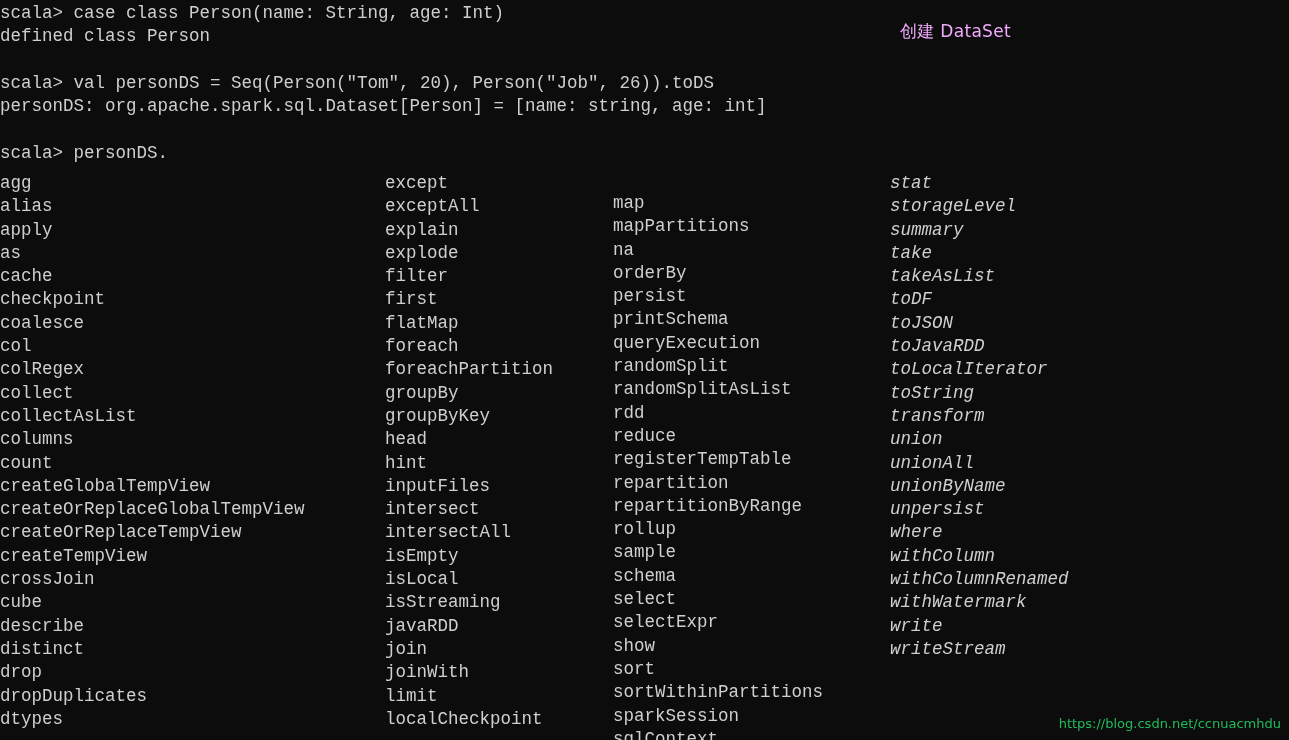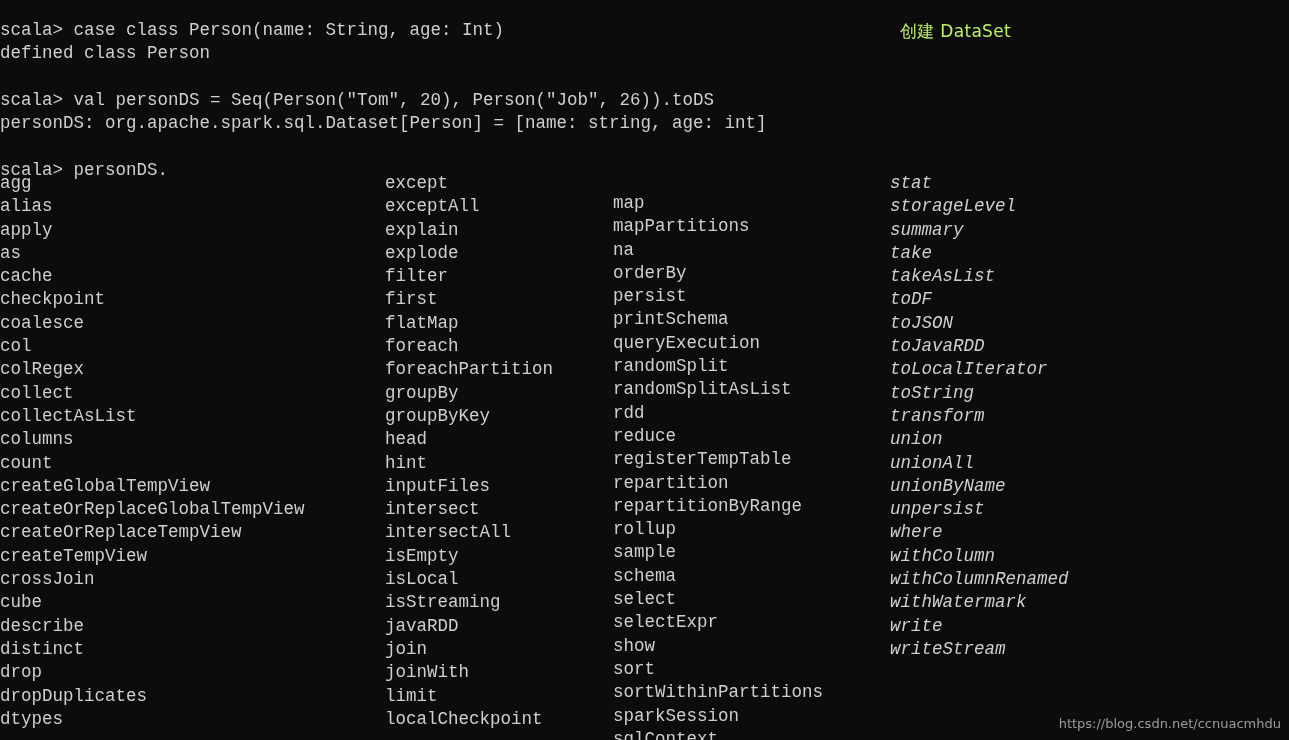--- a/index.html
+++ b/index.html
@@ -21,35 +21,34 @@
     -webkit-font-smoothing: antialiased;
   }
 
   
   .transcript {
     position: absolute;
     left: 0px;
     top: 2px;
     width: 1000px;
     white-space: pre;
-    margin-top: 17px;
   }
   .repl-line {
     height: 23.3px;
     white-space: pre;
     color: #cfcfcf;
   }
   .repl-line.blank { color: transparent; }
 
   
   .annotation {
     position: absolute;
     left: 900px;
     top: 21px;
-    color: #bef264;
+    color: #f0abfc;
     font-family: "DejaVu Sans", "Liberation Sans", sans-serif;
     font-size: 17px;
     line-height: 20px;
     letter-spacing: 0.3px;
     white-space: nowrap;
   }
 
   
   .completions {
     position: absolute;
@@ -72,21 +71,21 @@
     height: 23.3px;
     white-space: pre;
     color: #cfcfcf;
   }
 
   
   .watermark {
     position: absolute;
     right: 8px;
     bottom: 8px;
-    color: #a3a3a3;
+    color: #22c55e;
     font-family: "DejaVu Sans", "Liberation Sans", sans-serif;
     font-size: 13px;
     line-height: 16px;
     white-space: nowrap;
     opacity: 0.95;
   }
 </style>
 </head>
 <body>
 

